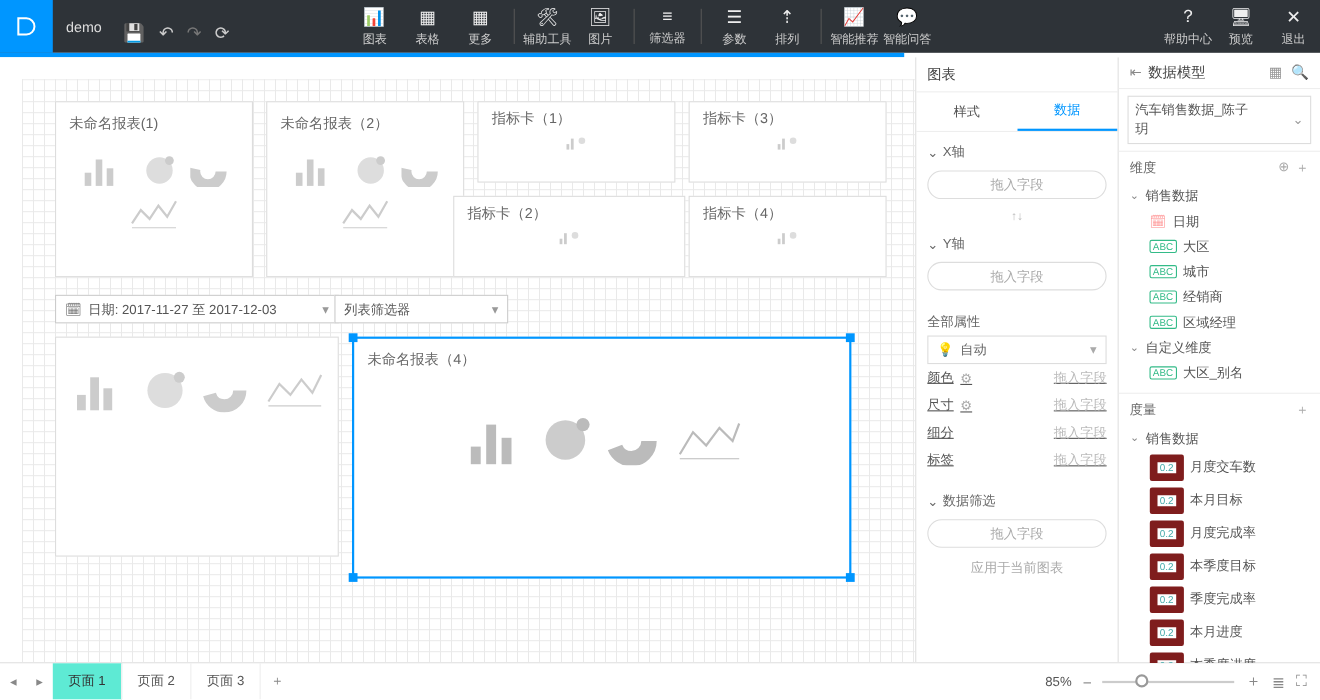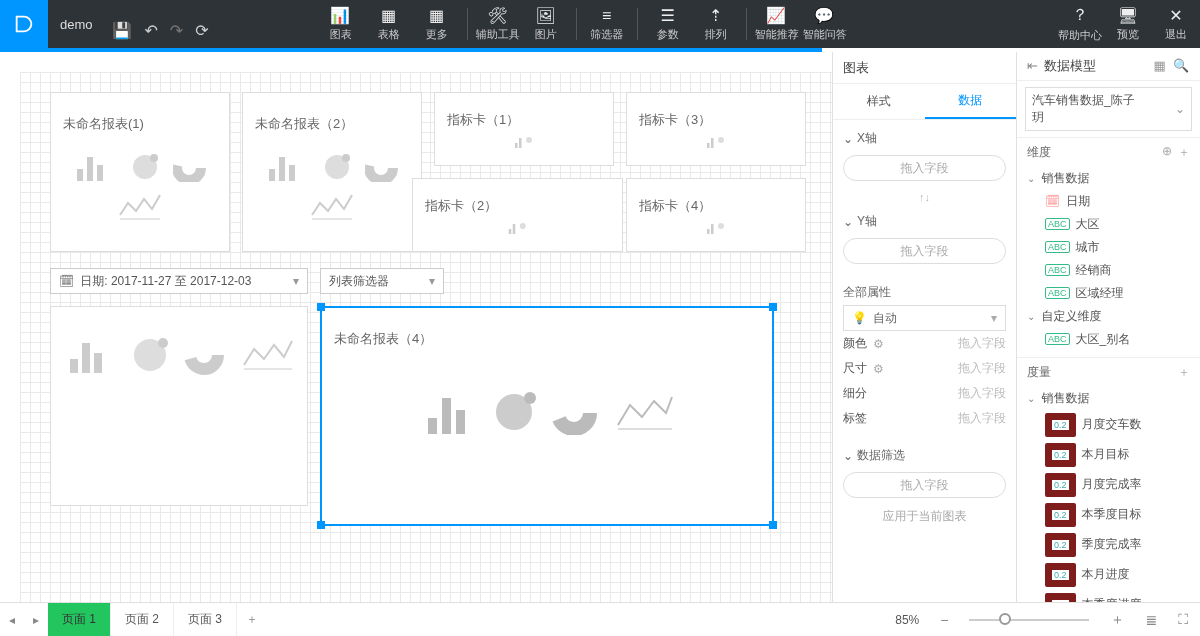--- a/index.html
+++ b/index.html
@@ -19,42 +19,42 @@
 .tool .lb { font-size: 11px; color: #ccc; }
 .topbar-right { margin-left: auto; display: flex; }
 .blue-strip { height: 4px; background: #0096ff; width: 68.5%; }
 
 
 .main { flex: 1; display: flex; overflow: hidden; height: calc(636px - 48px - 4px - 34px); }
 .canvas { flex: 1; background: #fff; display:flex; }
 .canvas-inner { flex:1; background-image: linear-gradient(#e9e9e9 1px, transparent 1px), linear-gradient(90deg, #e9e9e9 1px, transparent 1px); background-size: 10px 10px; position: relative; margin: 20px 0 0 20px; overflow:hidden;}
 .widget { position: absolute; background: #fff; border: 1px solid #ddd; padding: 10px 12px; }
 .widget.simple { padding: 6px 12px; }
-.widget-title { font-size: 13px; color: #666; margin-top: 12px; }
+.widget-title { font-size: 13px; color: #666; }
 .placeholder { display:flex; flex-wrap:wrap; gap:8px 12px; justify-content:center; align-items:center; margin-top:18px; }
 .placeholder.small { margin-top:6px; gap:4px; transform: scale(0.5); transform-origin: center top;}
 .selected { border: 2px solid #0096ff; }
 .handle { width:8px; height:8px; background:#0096ff; position:absolute; }
 .filterbox { position:absolute; background:#fff; border:1px solid #ccc; font-size:12px; color:#555; display:flex; align-items:center; padding: 4px 8px; }
 .filterbox .chev { margin-left:auto; color:#999; }
 
 
 .panel { width: 184px; border-left: 1px solid #e0e0e0; background: #fff; display: flex; flex-direction: column; font-size: 12px; color:#555;}
 .panel-h { height: 32px; display:flex; align-items:center; justify-content:space-between; padding: 0 10px; border-bottom:1px solid #eee; font-size:13px; color:#444; }
 .tabs { display:flex; height:36px; border-bottom:1px solid #eee; }
 .tab { flex:1; display:flex; align-items:center; justify-content:center; cursor:pointer; }
 .tab.active { color:#0096ff; border-bottom:2px solid #0096ff; }
 .sect { padding: 6px 10px; }
 .sect-h { display:flex; align-items:center; gap:4px; font-size:12px; color:#666; padding:4px 0;}
 .dropzone { margin:4px 0; border:1px solid #ddd; border-radius:14px; height:26px; display:flex; align-items:center; justify-content:center; color:#aaa; font-size:12px; }
 .swap { text-align:center; color:#bbb; font-size:11px; }
 .autobox { display:flex; align-items:center; gap:6px; border:1px solid #ddd; height:26px; padding:0 8px; color:#666;}
 .autobox .bulb { color:#0096ff; }
 .autobox .chev { margin-left:auto; color:#aaa; }
-.attr-row { display:flex; align-items:center; padding: 4px 0; font-size:12px; color:#555;}
+.attr-row { display:flex; align-items:center; padding: 4px 0; font-size:12px; color:#555;text-decoration:underline;}
 .attr-row .al { display:flex; align-items:center; gap:6px;}
 .attr-row .ar { margin-left:auto; color:#bbb;}
 .apply { text-align:center; color:#aaa; font-size:12px; padding:6px 0; }
 
 .datasrc { padding:6px 8px; border-bottom:1px solid #eee;}
 .datasrc-sel { border:1px solid #ddd; padding:4px 6px; display:flex; align-items:center; font-size:12px; color:#555;gap:40px;}
 .datasrc-sel .chev{margin-left:auto;color:#999;}
 .dim-h { display:flex; align-items:center; padding:6px 10px; color:#666; font-size:12px;}
 .dim-h .icons { margin-left:auto; display:flex; gap:6px; color:#aaa;}
 .tree { padding: 0 6px 6px 10px; }
@@ -63,23 +63,23 @@
 .tree-leaf { display:flex; align-items:center; gap:6px; padding:3px 0 3px 18px; font-size:12px; color:#555;}
 .badge-abc { font-size:9px; color:#3b8; border:1px solid #3b8; border-radius:2px; padding:0 2px;}
 .badge-cal { color:#f88; font-size:12px;}
 .badge-num { font-size:9px; color:#4aa; border:7px solid #7f1d1d; border-radius:2px; padding:0 2px;}
 
 
 .bottom { height:34px; border-top:1px solid #e0e0e0; display:flex; align-items:stretch; font-size:12px; color:#555;}
 .pgnav { display:flex; align-items:center; }
 .pgnav .nav-b { width:24px; display:flex; align-items:center; justify-content:center; cursor:pointer; color:#888;}
 .pgtab { padding:0 14px; display:flex; align-items:center; cursor:pointer; border-right:1px solid #eee;}
-.pgtab.active { background:#22c55e; color:#333;}
+.pgtab.active { background:#5eead4; color:#333;}
 .pgadd { width:30px; display:flex; align-items:center; justify-content:center; cursor:pointer; color:#888;}
-.zoom { margin-left:auto; display:flex; align-items:center; gap:21px; padding-right:12px;}
+.zoom { margin-left:auto; display:flex; align-items:center; gap:10px; padding-right:12px;}
 .zoom .track { width:120px; height:2px; background:#ccc; position:relative;}
 .zoom .knob { width:12px;height:12px;border:2px solid #999;border-radius:50%;background:#fff;position:absolute; top:-6px; left:30px;}
 .zoom .zb { cursor:pointer; color:#888; font-size:14px;}
 
 svg { display:block; }
 </style>
 </head>
 <body>
 
 <div class="topbar">
@@ -245,21 +245,21 @@
               <circle cx="30" cy="10" r="6" fill="#ddd"></circle>
             </svg>
           </div>
       </div>
 
       <div class="filterbox" style="left:30px;top:196px;width:258px;height:26px">
         <span style="margin-right:6px">🗓</span>
         <span>日期: 2017-11-27 至 2017-12-03</span>
         <span class="chev">▾</span>
       </div>
-      <div class="filterbox" style="left:300px;top:196px;width:124px;height:26px">
+      <div class="filterbox" style="left:284px;top:196px;width:158px;height:26px">
         <span>列表筛选器</span>
         <span class="chev">▾</span>
       </div>
 
       <div class="widget" style="left:30px;top:234px;width:258px;height:200px">
         <div class="placeholder">
           <svg width="54" height="40">
               <rect x="6" y="24" width="8" height="14" fill="#ccc"></rect>
               <rect x="18" y="8" width="8" height="30" fill="#ccc"></rect>
               <rect x="30" y="18" width="8" height="20" fill="#ccc"></rect>

